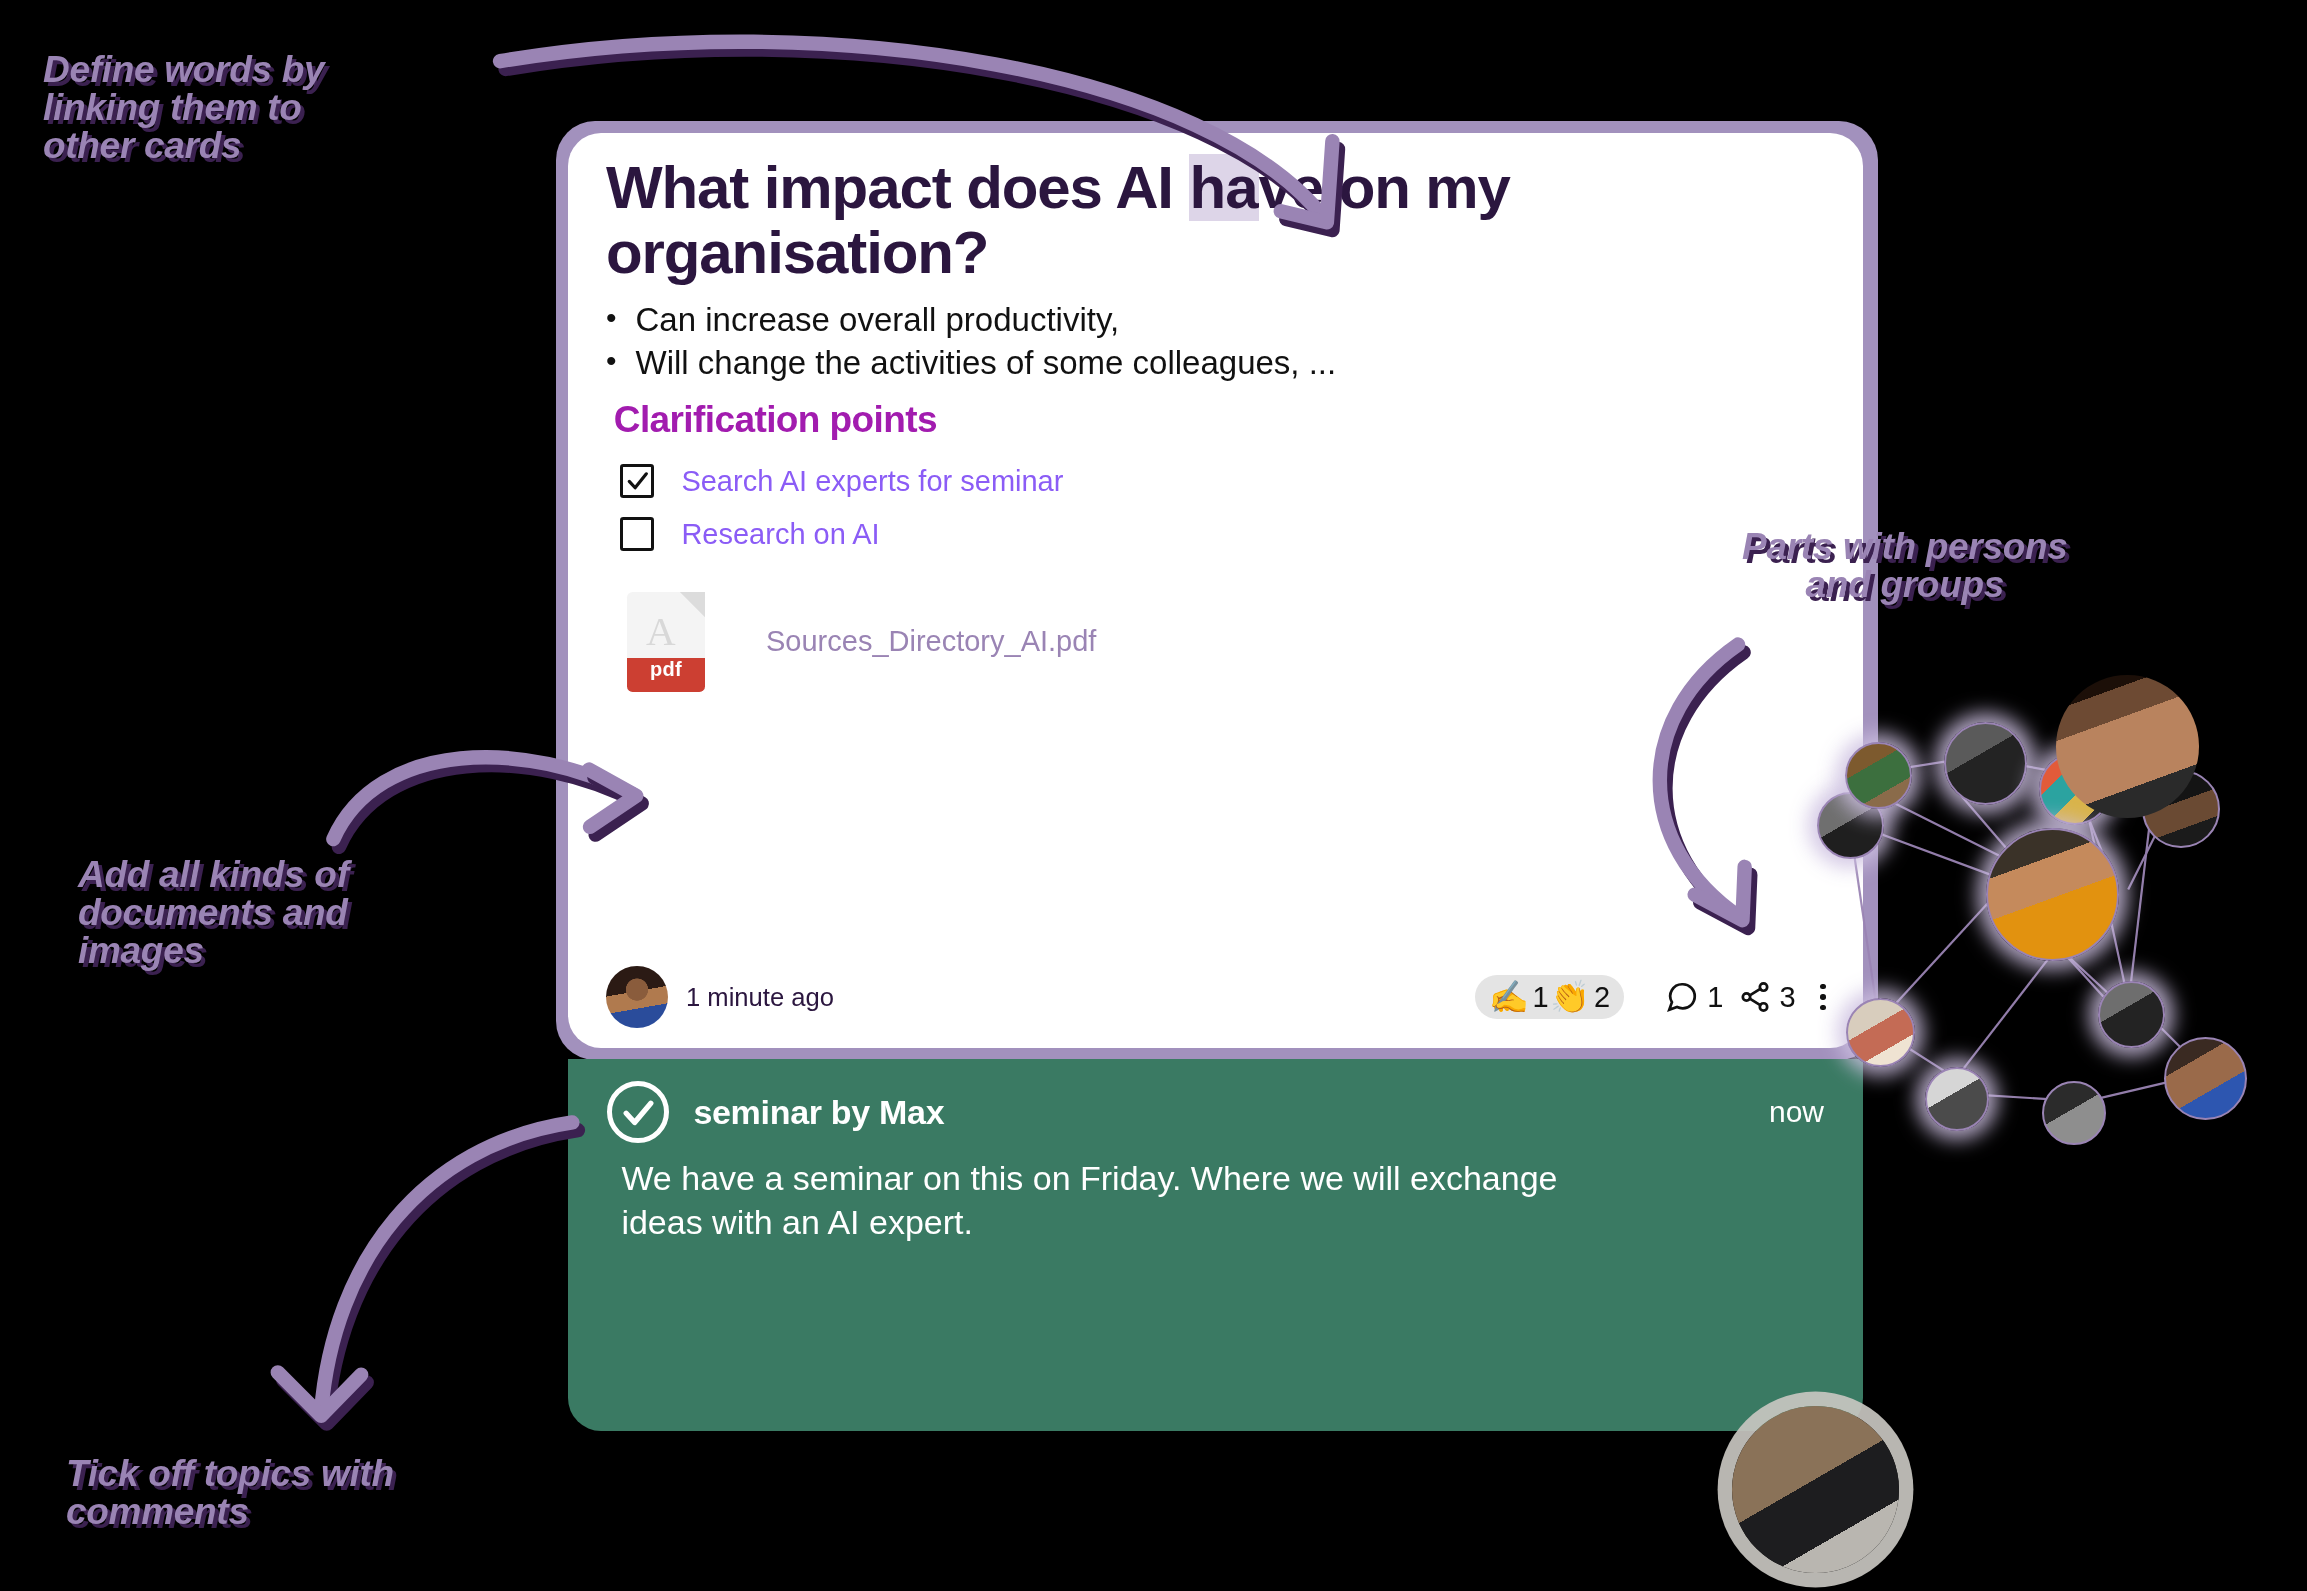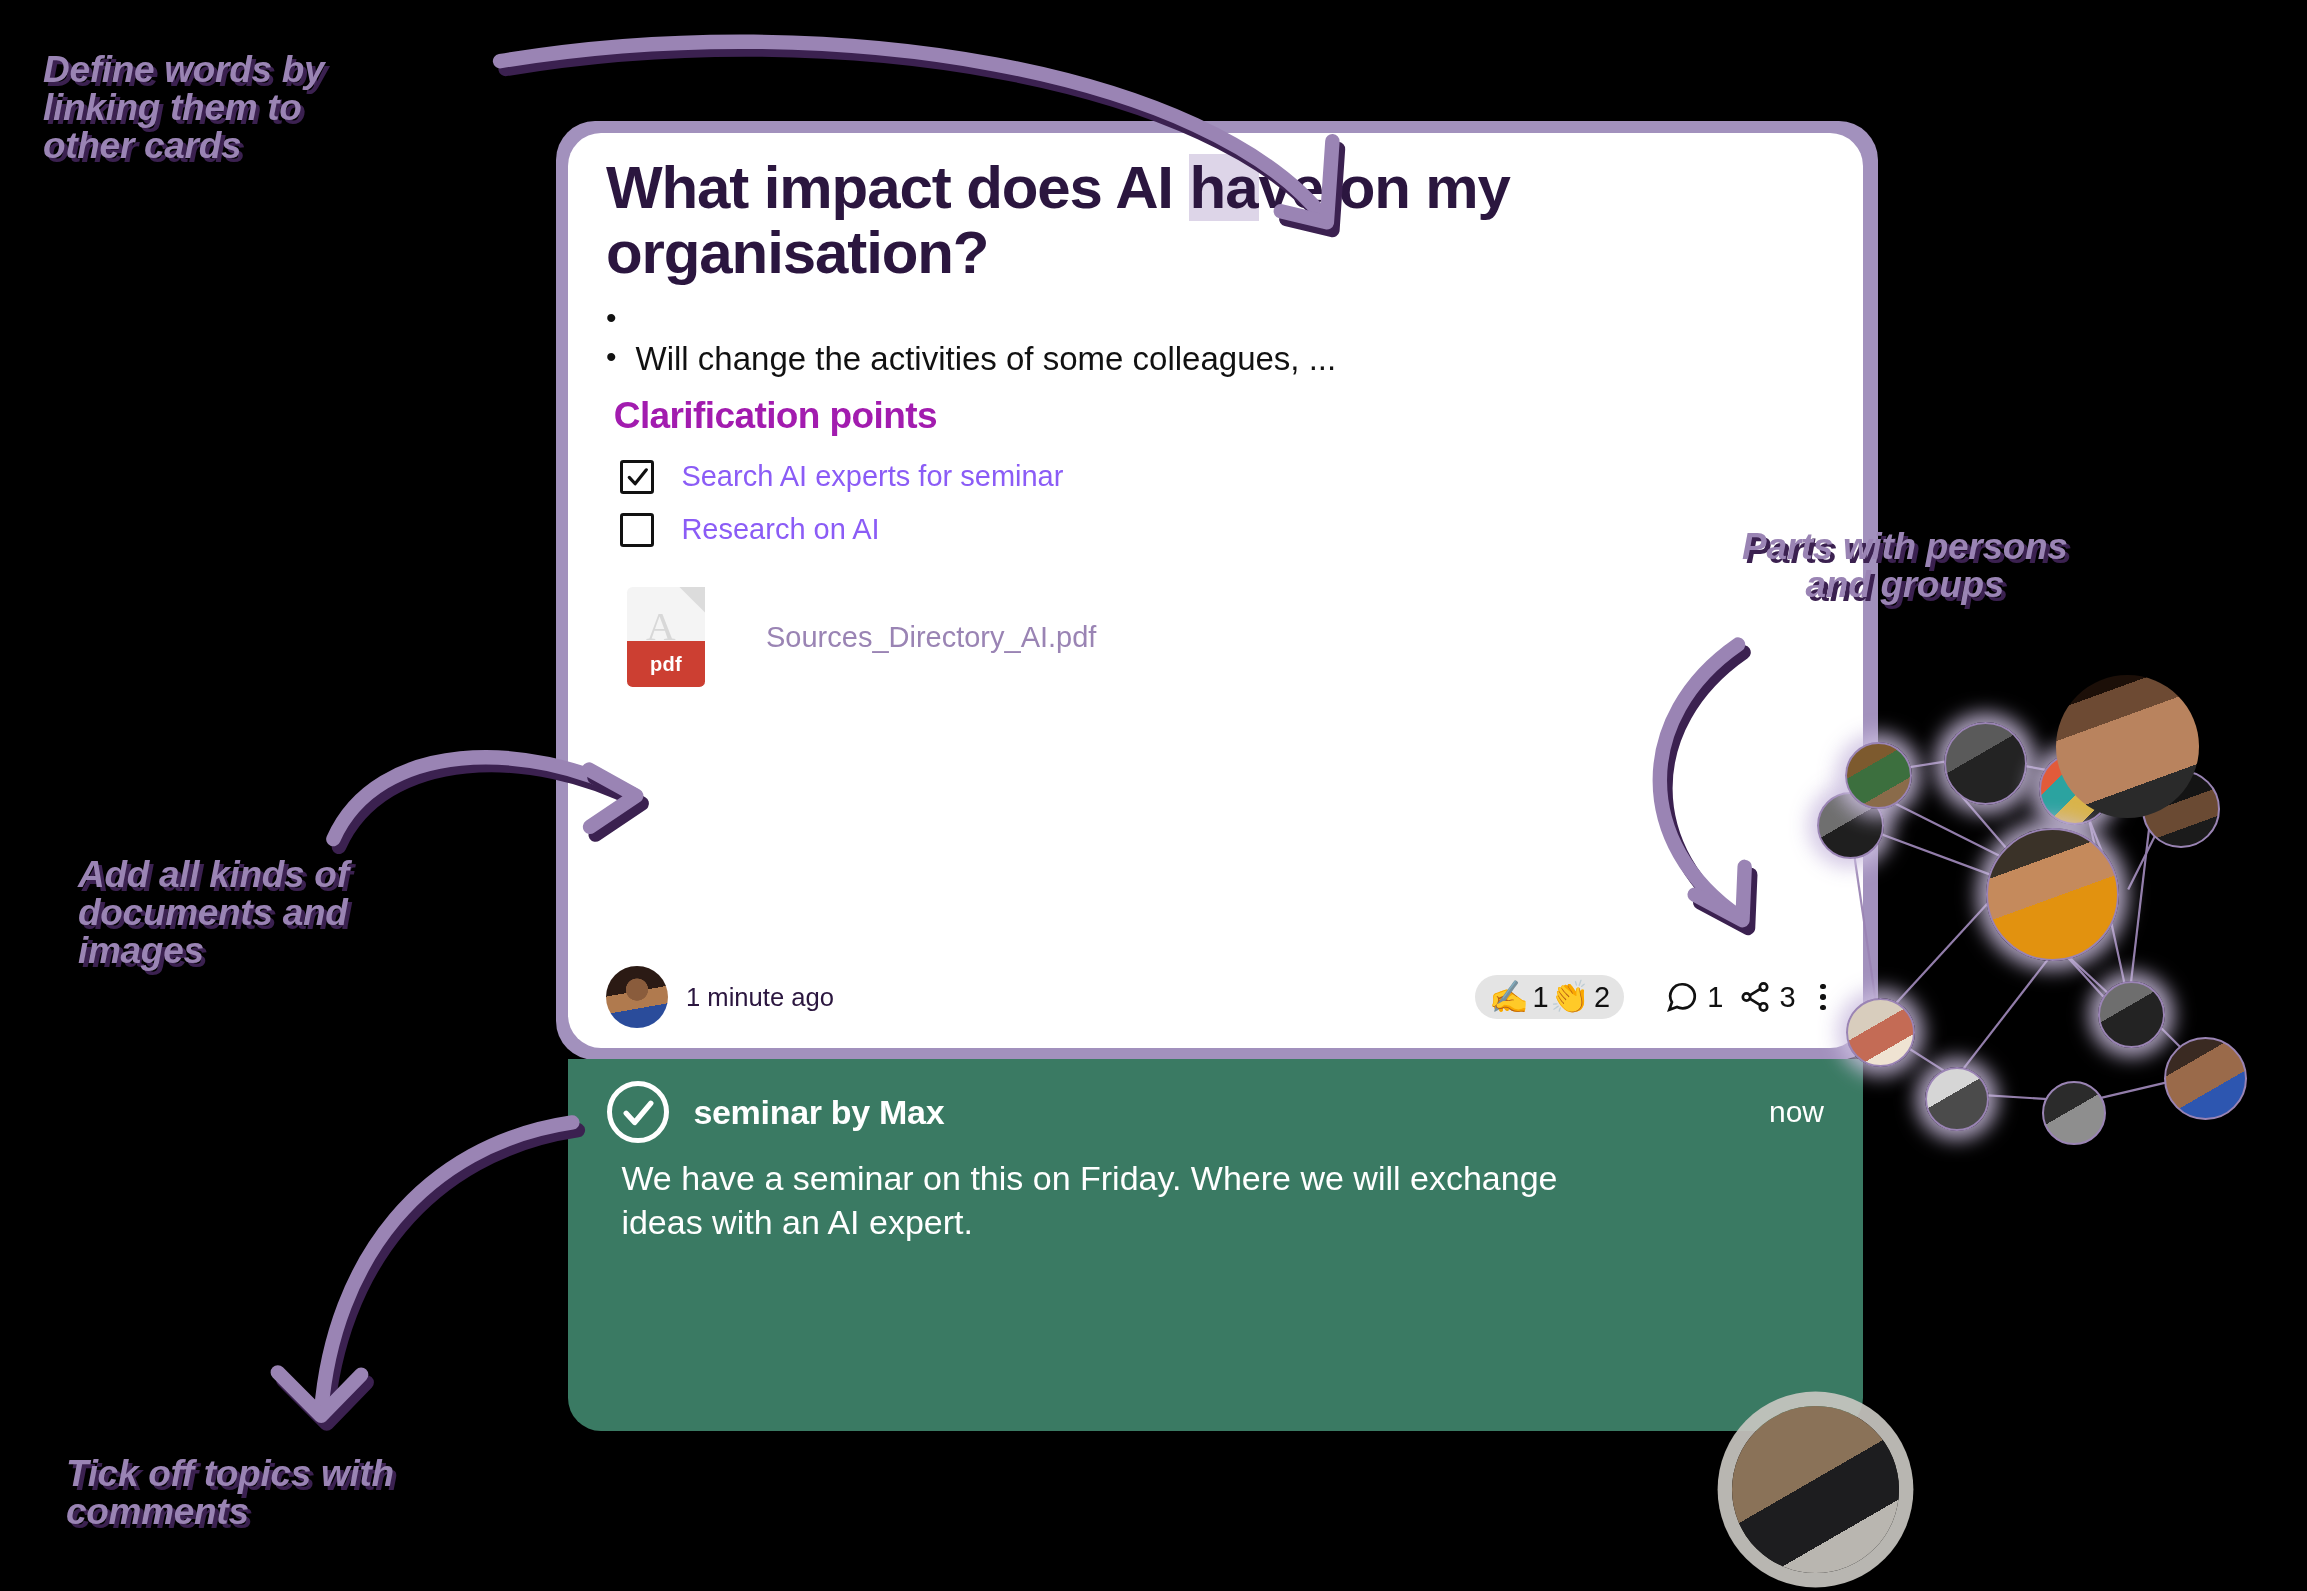--- a/index.html
+++ b/index.html
@@ -64,22 +64,22 @@
   }
   .cb svg{width:25.6px;height:25.6px;display:block;}
   .todo-label{color:#8b5cf6;font-size:29px;}
 
   
   .attach{display:flex;align-items:center;gap:61px;margin:31px 0 0 21px;}
   .pdf-ico{width:78px;height:100px;position:relative;flex:none;}
   .pdf-body{position:absolute;inset:0;background:#f4f4f4;border-radius:5.6px;}
   .pdf-fold{position:absolute;right:0;top:0;width:25.6px;height:25.6px;
             background:#dcdcdc;clip-path:polygon(0 0,100% 100%,100% 0);}
-  .pdf-band{position:absolute;left:0;right:0;bottom:0;height:46px;background:#cc3f32;
-            border-radius:0 0 5.6px 5.6px;display:flex;align-items:center;justify-content:center;}
+  .pdf-band{position:absolute;left:0;right:0;bottom:0;height:34px;background:#cc3f32;
+            border-radius:0 0 5.6px 5.6px;display:flex;align-items:flex-start;justify-content:center;}
   .pdf-band span{color:#fff;font-weight:700;font-size:20px;letter-spacing:0.3px;}
   .pdf-a{position:absolute;left:19px;top:19px;font-size:41px;color:#d8d8d8;
          font-family:"Liberation Serif",serif;line-height:1;}
   .attach-name{color:#9a84b4;font-size:29px;}
 
   
   .footer{position:absolute;left:38px;right:34px;bottom:20px;
           display:flex;align-items:center;gap:18px;}
   .avatar{width:62px;height:62px;border-radius:50%;flex:none;overflow:hidden;position:relative;}
   .av-a{background:
@@ -167,20 +167,21 @@
 
 <div class="abs" id="card-shadow"></div>
 <div class="abs" id="card">
   <div id="card-inner">
 
     <h1 class="card-title"><span>What impact does AI </span><span class="hl">ha</span><span>ve on my organisation?</span></h1>
 
     <ul class="bullets">
       <li>
         <span class="dot">•</span>
+        <span>Can increase overall productivity,</span>
       </li>
       <li>
         <span class="dot">•</span>
         <span>Will change the activities of some colleagues, ...</span>
       </li>
     </ul>
 
     <div class="section-head">Clarification points</div>
 
     <div class="todo">

